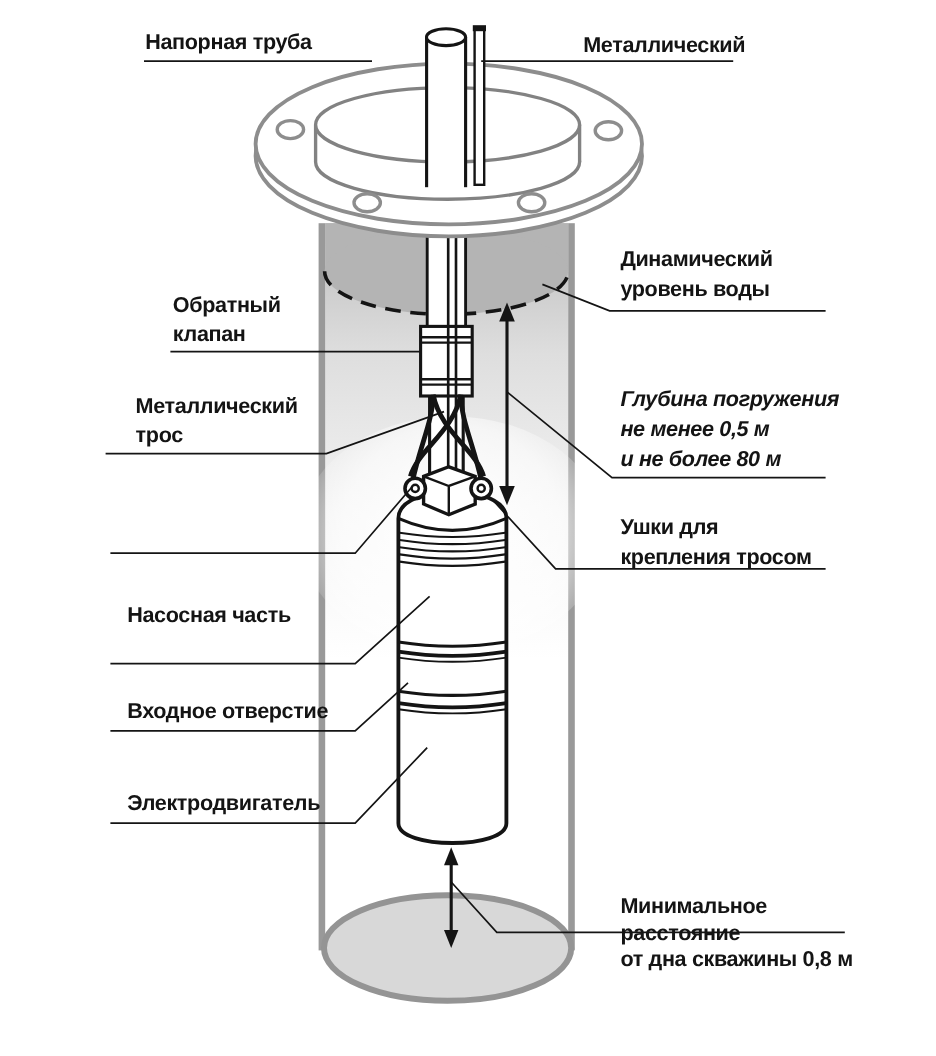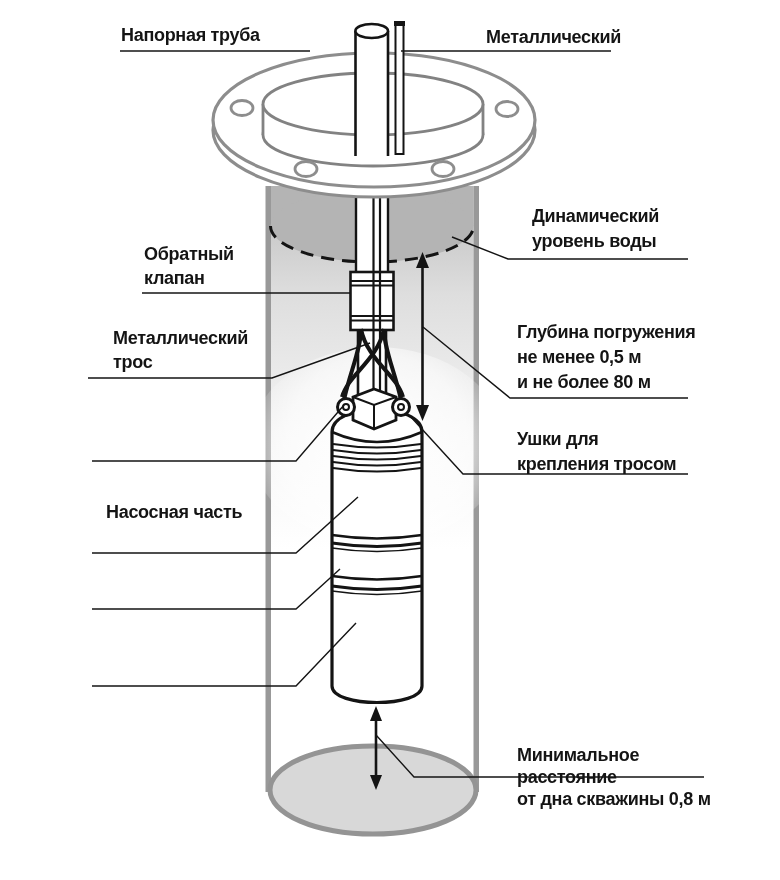--- a/index.html
+++ b/index.html
@@ -184,23 +184,25 @@
     </g>
   </svg>
 
   <div class="label" style="left:121px;top:23px;">Напорная труба</div>
   <div class="label" style="left:486px;top:25px;">Металлический</div>
   <div class="label" style="left:144px;top:242px;">Обратный
 клапан</div>
   <div class="label" style="left:113px;top:326px;">Металлический
 трос</div>
   <div class="label" style="left:106px;top:500px;">Насосная часть</div>
-  <div class="label rt" style="left:532px;top:204px;">Динамический
+  <div class="label" style="left:106px;top:580px;">Входное отверстие</div>
+  <div class="label" style="left:106px;top:657px;">Электродвигатель</div>
+  <div class="label rt" style="left:517px;top:204px;">Динамический
 уровень воды</div>
-  <div class="label rt" style="left:517px;top:320px;">Глубина погружения
+  <div class="label rt" style="left:517px;top:320px;font-style:italic;">Глубина погружения
 не менее 0,5 м
 и не более 80 м</div>
   <div class="label rt" style="left:517px;top:427px;">Ушки для
 крепления тросом</div>
   <div class="label tight" style="left:517px;top:696px;">Минимальное
 расстояние
 от дна скважины 0,8 м</div>
 
 </div>
 

